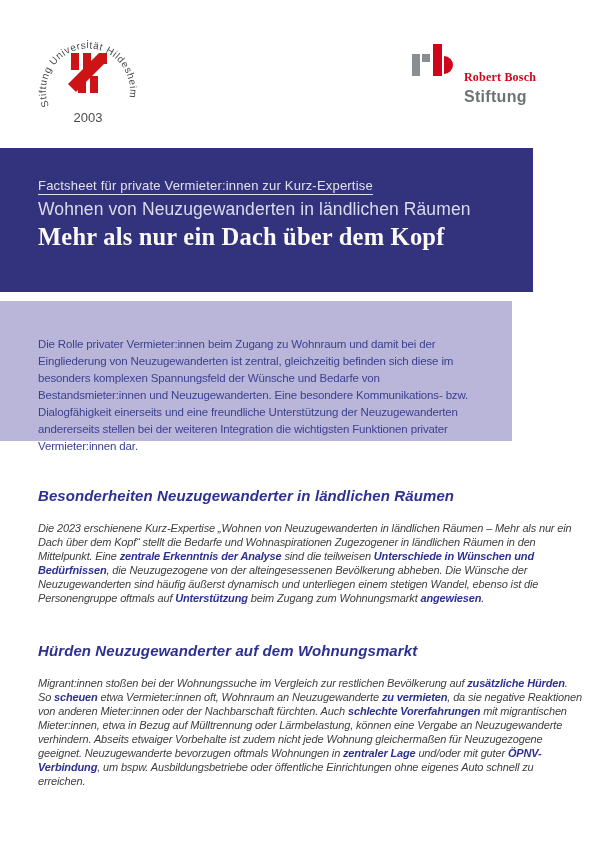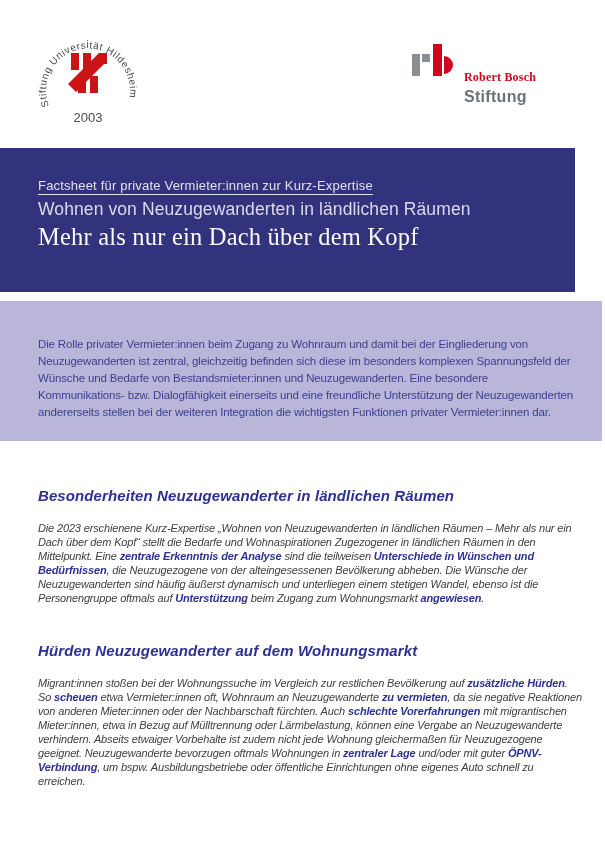--- a/index.html
+++ b/index.html
@@ -18,39 +18,39 @@
     display:block; font-family:"Liberation Serif","DejaVu Serif",serif;
     font-weight:bold; font-size:12px; color:#d0051b; letter-spacing:0.2px;
   }
   .bosch-line2 {
     display:block; font-family:Liberation Sans, sans-serif;
     font-weight:bold; font-size:16px; color:#6e7277; letter-spacing:0.3px;
   }
 
   
   .hero {
-    position:absolute; left:0; top:148px; width:575px; height:144px;
+    position:absolute; left:0; top:148px; width:533px; height:144px;
     background:#32327d; padding:30px 30px 0 38px;
   }
   .hero-kicker {
     font-size:13px; color:#e2e1ef; letter-spacing:0.2px;
     text-decoration:underline; text-underline-offset:4px; text-decoration-thickness:1px;
   }
   .hero-subtitle {
     margin-top:6px; font-size:17.5px; font-weight:400; color:#dcdbEB; color:#dcdbeb;
     letter-spacing:0.1px;
   }
   .hero-title {
     margin-top:3px; font-family:"Liberation Serif","DejaVu Serif",serif;
-    font-weight:normal; font-size:24.5px; color:#fbfaf6; letter-spacing:0.2px;
+    font-weight:bold; font-size:24.5px; color:#fbfaf6; letter-spacing:0.2px;
   }
 
   
   .intro {
-    position:absolute; left:0; top:301px; width:602px; height:140px;
+    position:absolute; left:0; top:301px; width:512px; height:140px;
     background:#b9b6d9; padding:35px 28px 0 38px;
   }
   .intro-text {
     font-size:11.5px; line-height:17px; color:#3d4090; letter-spacing:-0.15px;
     font-weight:500;
   }
 
   
   .section { position:absolute; left:38px; width:545px;font-style:italic; }
   .section-1 { top:487px; }

